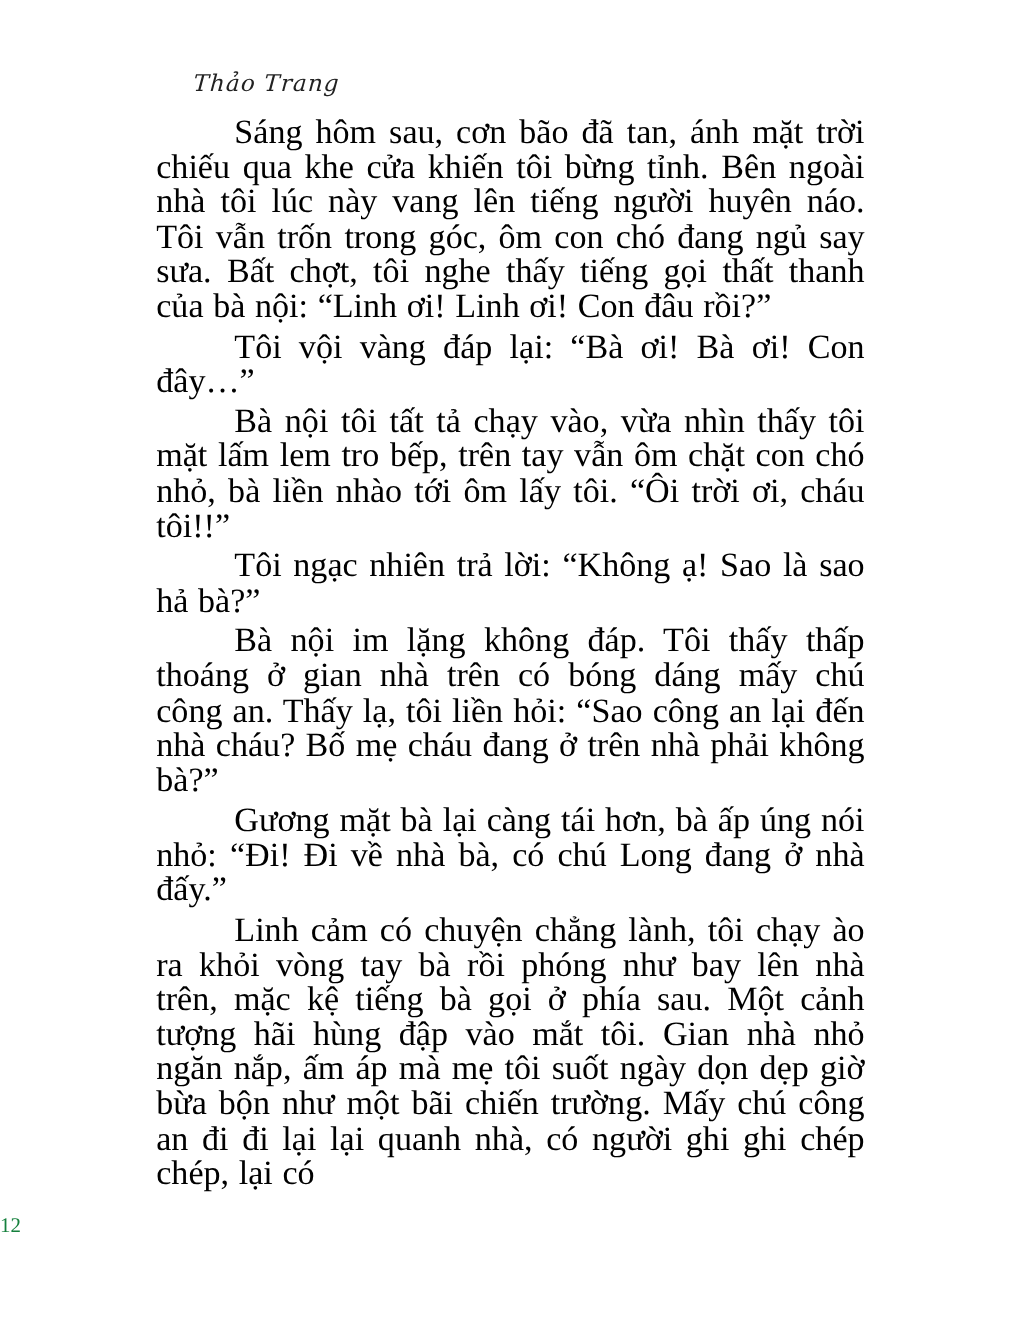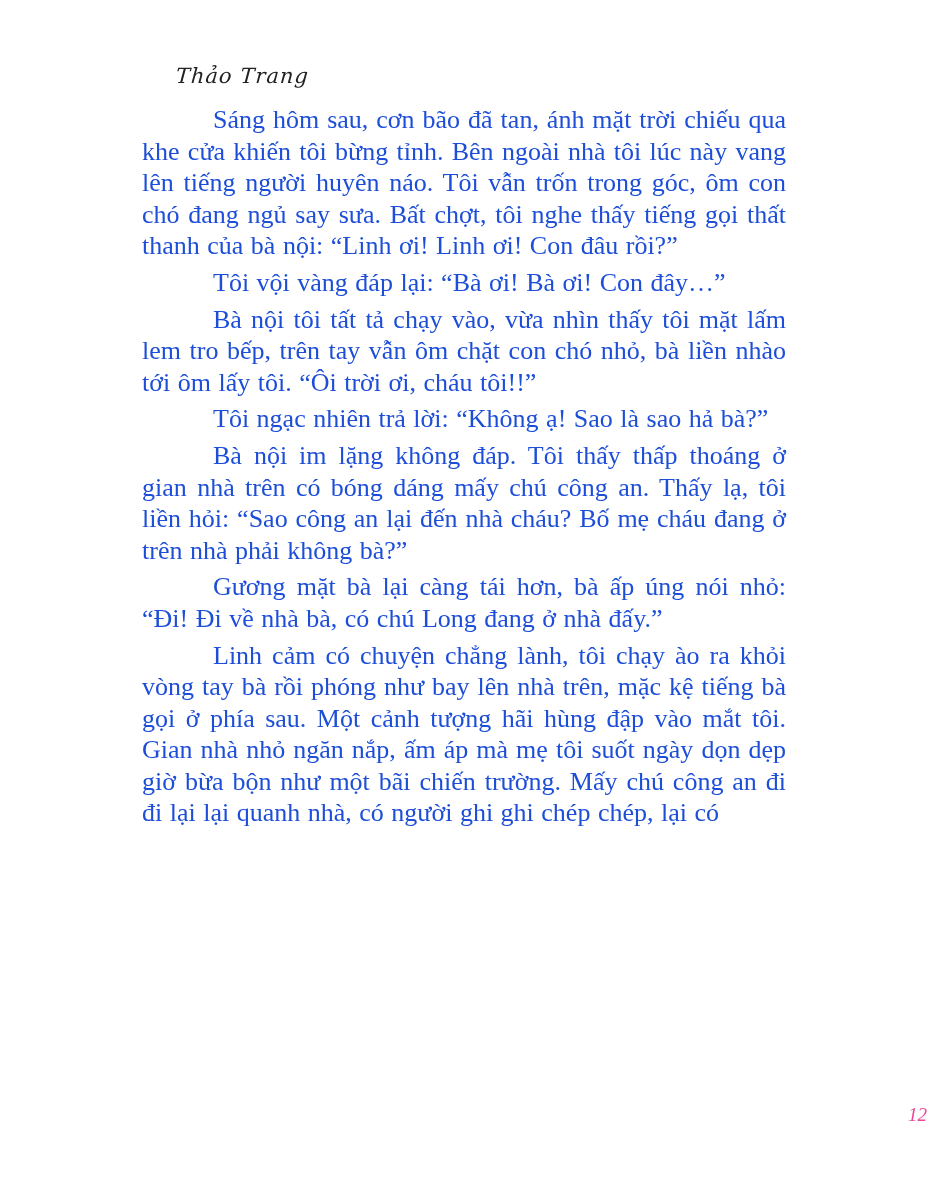--- a/index.html
+++ b/index.html
@@ -32,40 +32,39 @@
     transform: skewX(-4deg);
   }
   .body-text {
     position: absolute;
     left: 142px;
     top: 104px;
     width: 644px;
   }
   .para {
     margin: 0 0 5px 0;
-    font-size: 26px;
+    font-size: 31px;
     line-height: 31.6px;
     text-align: justify;
     text-justify: inter-word;
     text-indent: 71px;
-    color: #1d4ed8;
+    color: #000000;
     word-spacing: 1px;
   }
   .para:last-child {
     margin-bottom: 16px;
   }
   .page-number {
     position: absolute;
     top: 1104px;
     left: 0;
     width: 100%;
-    text-align: right;
+    text-align: left;
     font-size: 19px;
-    color: #ec4899;
-    font-style: italic;
+    color: #15803d;
   }
 </style>
 </head>
 <body>
 
 <div class="page">
 
   <div class="running-header">Thảo Trang</div>
 
   <div class="body-text" id="body-text">

